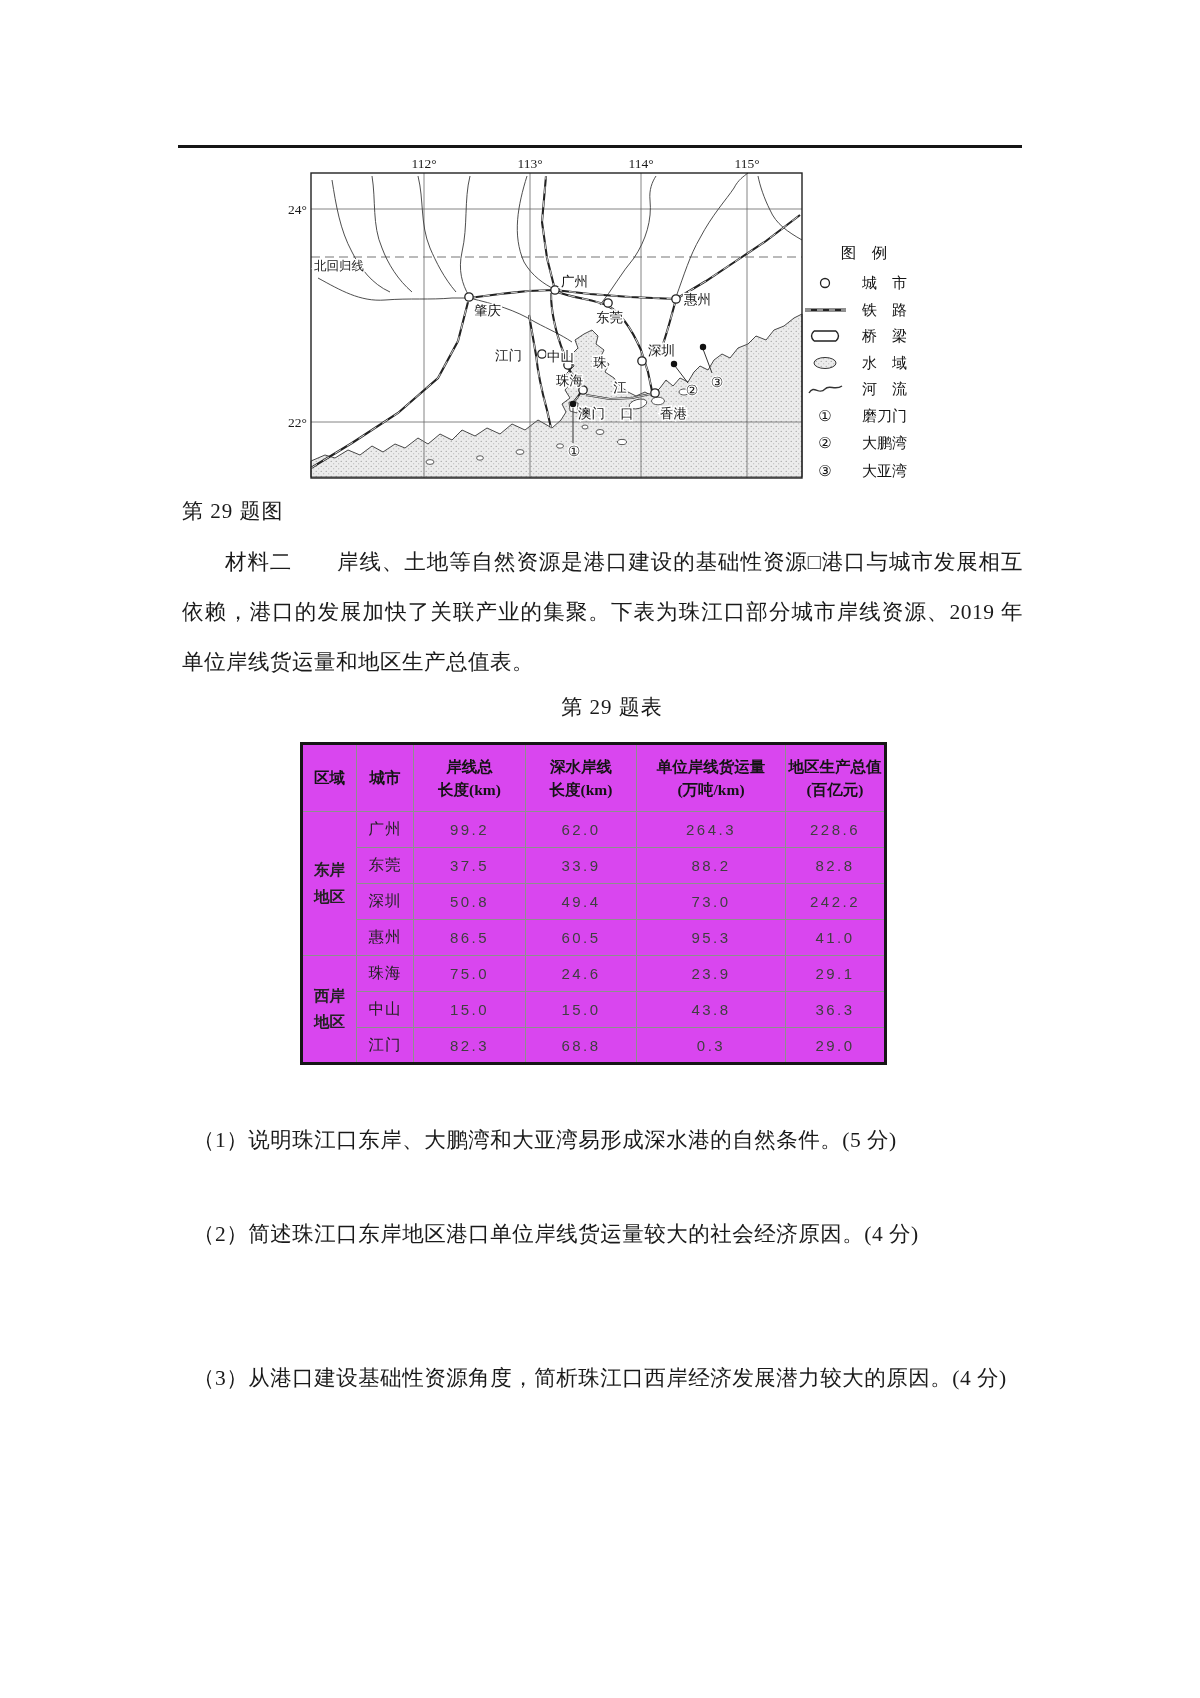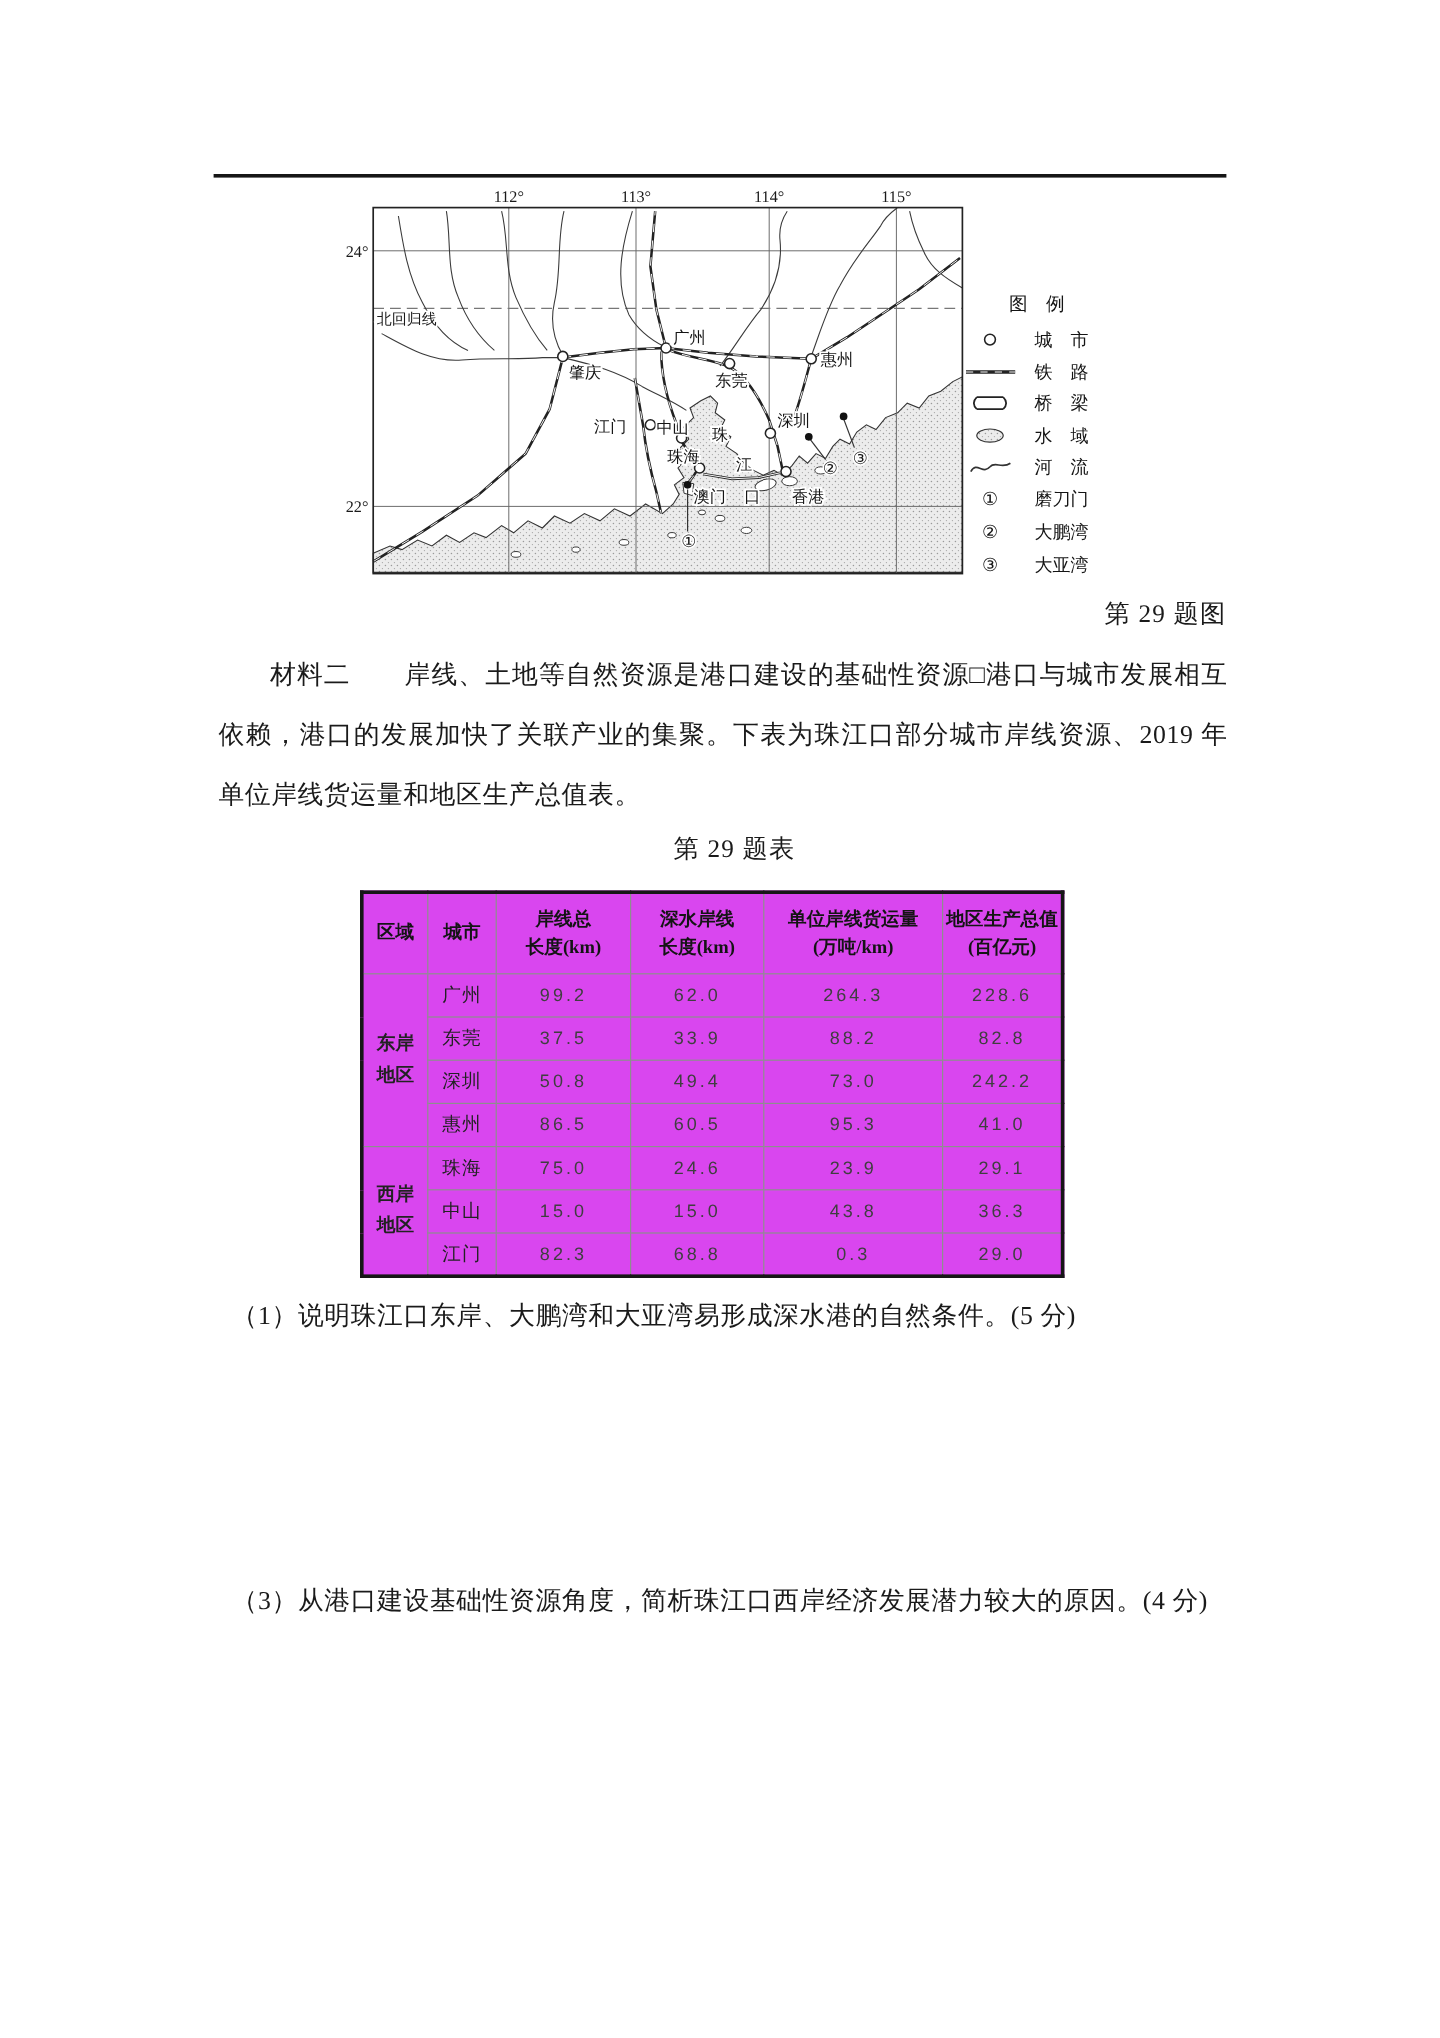--- a/index.html
+++ b/index.html
@@ -1,38 +1,38 @@
 <!DOCTYPE html>
 <html><head>
 <meta charset="utf-8">
 <style>
   html,body{margin:0;padding:0;background:#fff;}
   .page{position:relative;width:1200px;height:1698px;background:#ffffff;overflow:hidden;
         font-family:"Liberation Serif","DejaVu Serif",serif;color:#1a1a1a;}
   .top-rule{position:absolute;left:178px;top:145px;width:844px;height:3px;background:#161616;}
   .map-svg{position:absolute;left:280px;top:150px;width:680px;height:345px;}
-  .fig-caption{position:absolute;left:182px;top:497px;width:840px;text-align:right;
+  .fig-caption{position:absolute;left:182px;top:497px;width:840px;text-align:left;
                font-size:21px;letter-spacing:1px;}
   .material{position:absolute;left:182px;top:537px;width:841px;font-size:21.5px;line-height:50px;
             text-align:justify;text-indent:2em;letter-spacing:0.5px;}
   .tbl-caption{position:absolute;left:192px;top:693px;width:840px;text-align:center;
                font-size:21px;letter-spacing:1px;}
   table.data{position:absolute;left:300px;top:742px;border-collapse:collapse;table-layout:fixed;
              border:3px solid #161616;background:#d946ef;}
   table.data th,table.data td{border:1px solid #8e8e8e;text-align:center;vertical-align:middle;
              padding:0;overflow:hidden;}
   table.data tr.hdr{height:68px;}
   table.data tr.row{height:36px;}
   th.h{font-size:15.5px;font-weight:700;white-space:pre-line;line-height:1.5;color:#141414;}
   td.region{font-size:15.5px;font-weight:600;white-space:pre-line;line-height:1.7;color:#222;}
   td.city{font-size:15.5px;color:#222;letter-spacing:1px;}
   td.num{font-size:15px;font-family:Liberation Sans, sans-serif;color:#3f3f3f;
          letter-spacing:2.5px;}
   .question{position:absolute;left:193px;width:880px;font-size:21.5px;line-height:28px;
-            letter-spacing:0.5px;white-space:nowrap;}
+            letter-spacing:0.5px;white-space:nowrap;margin-top:44px;}
   .q1{top:1082px;} .q2{top:1176px;} .q3{top:1320px;}
 </style>
 </head>
 <body>
 
 <div class="page">
 
   <div class="top-rule"></div>
 
   <svg class="map-svg" viewBox="280 150 680 345">
@@ -247,15 +247,16 @@
       <td class="city">江门</td>
       <td class="num">82.3</td>
       <td class="num">68.8</td>
       <td class="num">0.3</td>
       <td class="num">29.0</td>
     </tr>
   </tbody>
     </table>
 
   <div class="question q1">（1）说明珠江口东岸、大鹏湾和大亚湾易形成深水港的自然条件。(5 分)</div>
+  <div class="question q2">（2）简述珠江口东岸地区港口单位岸线货运量较大的社会经济原因。(4 分)</div>
   <div class="question q3">（3）从港口建设基础性资源角度，简析珠江口西岸经济发展潜力较大的原因。(4 分)</div>
 
 </div>
 
 </body></html>

